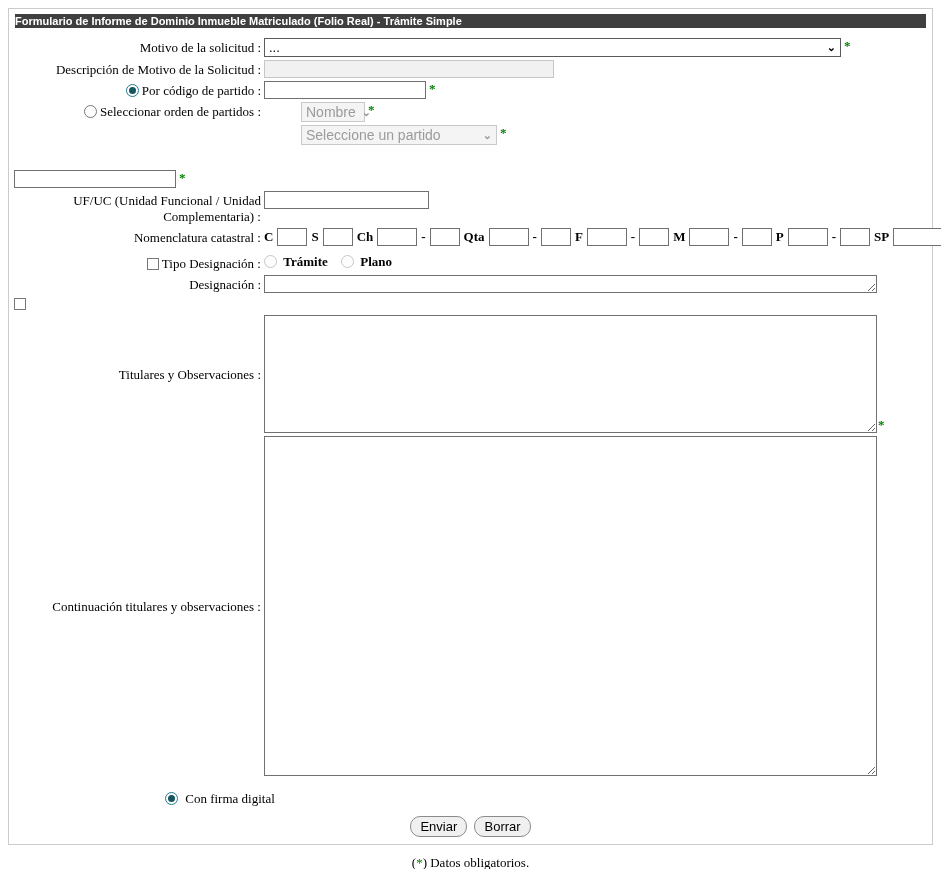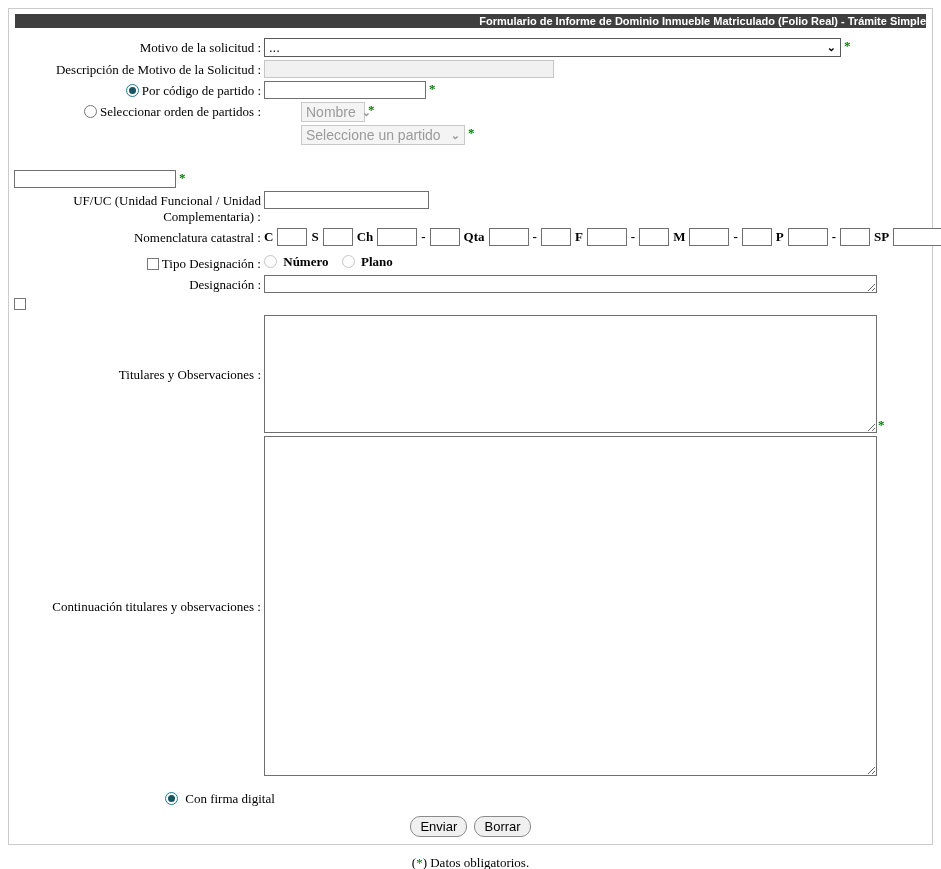--- a/index.html
+++ b/index.html
@@ -11,21 +11,21 @@
     border: 1px solid #cbcbcb;
     padding: 4px 5px 7px;
   }
 
   .header-bar {
     background: #3f3f3f;
     color: #fff;
     font-family: "Liberation Sans", sans-serif;
     font-size: 11px;
     font-weight: bold;
-    text-align: right;
+    text-align: left;
     height: 14px;
     line-height: 14px;
     margin: 1px 1px 0;
   }
 
   .form-body { margin-top: 10px; }
 
   .row { display:flex; align-items:flex-start; margin-bottom:3px; }
   .lbl { width:247px; text-align:right; padding-right:3px; flex:none; padding-top:2px; line-height:16px; }
   .ctrl { flex:1; min-width:0; line-height:16px; }
@@ -138,21 +138,21 @@
         <span>Seleccionar orden de partidos :</span>
       </div>
       <div class="ctrl stack">
         <div class="sub-row">
           <span class="sel disabled" style="width:64px;">
             <span>Nombre</span>
             <span class="chev">⌄</span>
           </span><span class="req">*</span>
         </div>
         <div class="sub-row">
-          <span class="sel disabled" style="width:164px;">
+          <span class="sel disabled" style="width:196px;">
             <span>Seleccione un partido</span>
             <span class="chev">⌄</span>
           </span><span class="req">*</span>
         </div>
       </div>
     </div>
 
     <div class="row">
       <div class="ctrl">
         <input type="text" class="ti" style="width: 162px;"><span class="req">*</span>
@@ -199,21 +199,21 @@
       </div>
     </div>
 
     <div class="row gap-md">
       <div class="lbl">
         <span class="checkbox"></span>
         <span>Tipo Designación :</span>
       </div>
       <div class="ctrl">
         <span class="radio disabled"></span>
-        <span class="opt-label">Número</span>
+        <span class="opt-label">Trámite</span>
         <span class="radio disabled"></span>
         <span class="opt-label">Plano</span>
       </div>
     </div>
 
     <div class="row">
       <div class="lbl">Designación :</div>
       <div class="ctrl">
         <textarea class="ta ta-designacion" style=""></textarea>
       </div>

